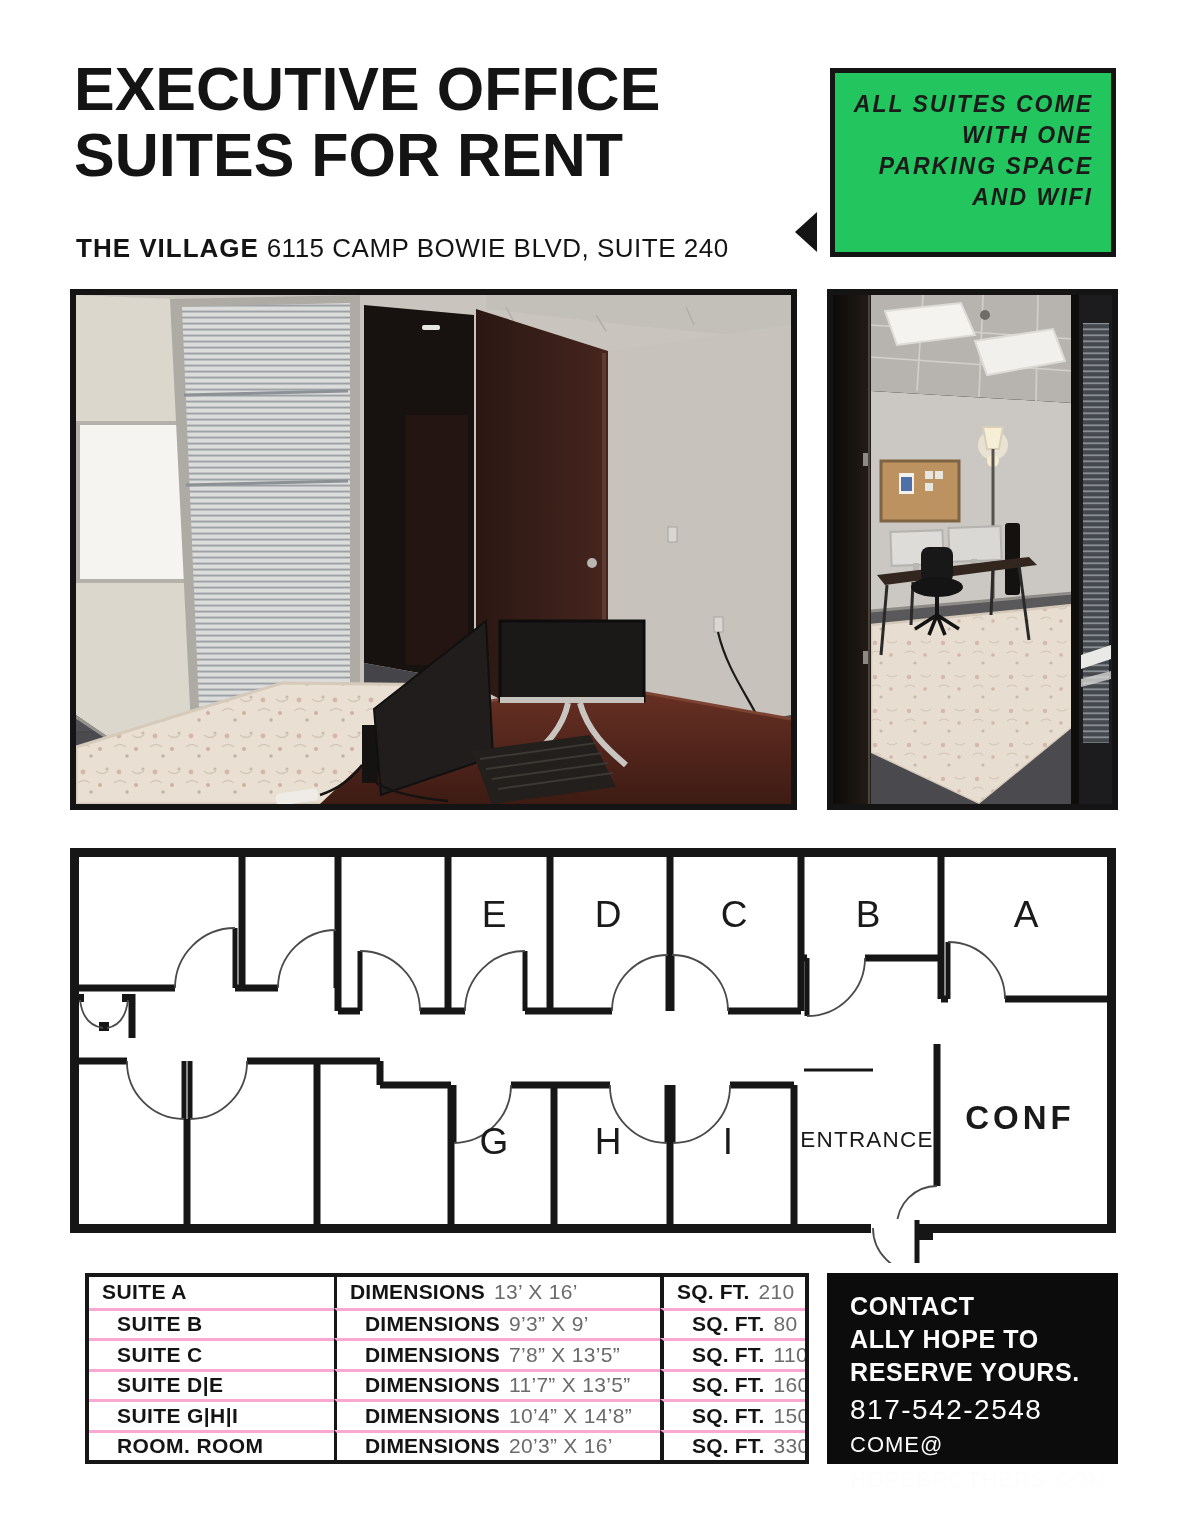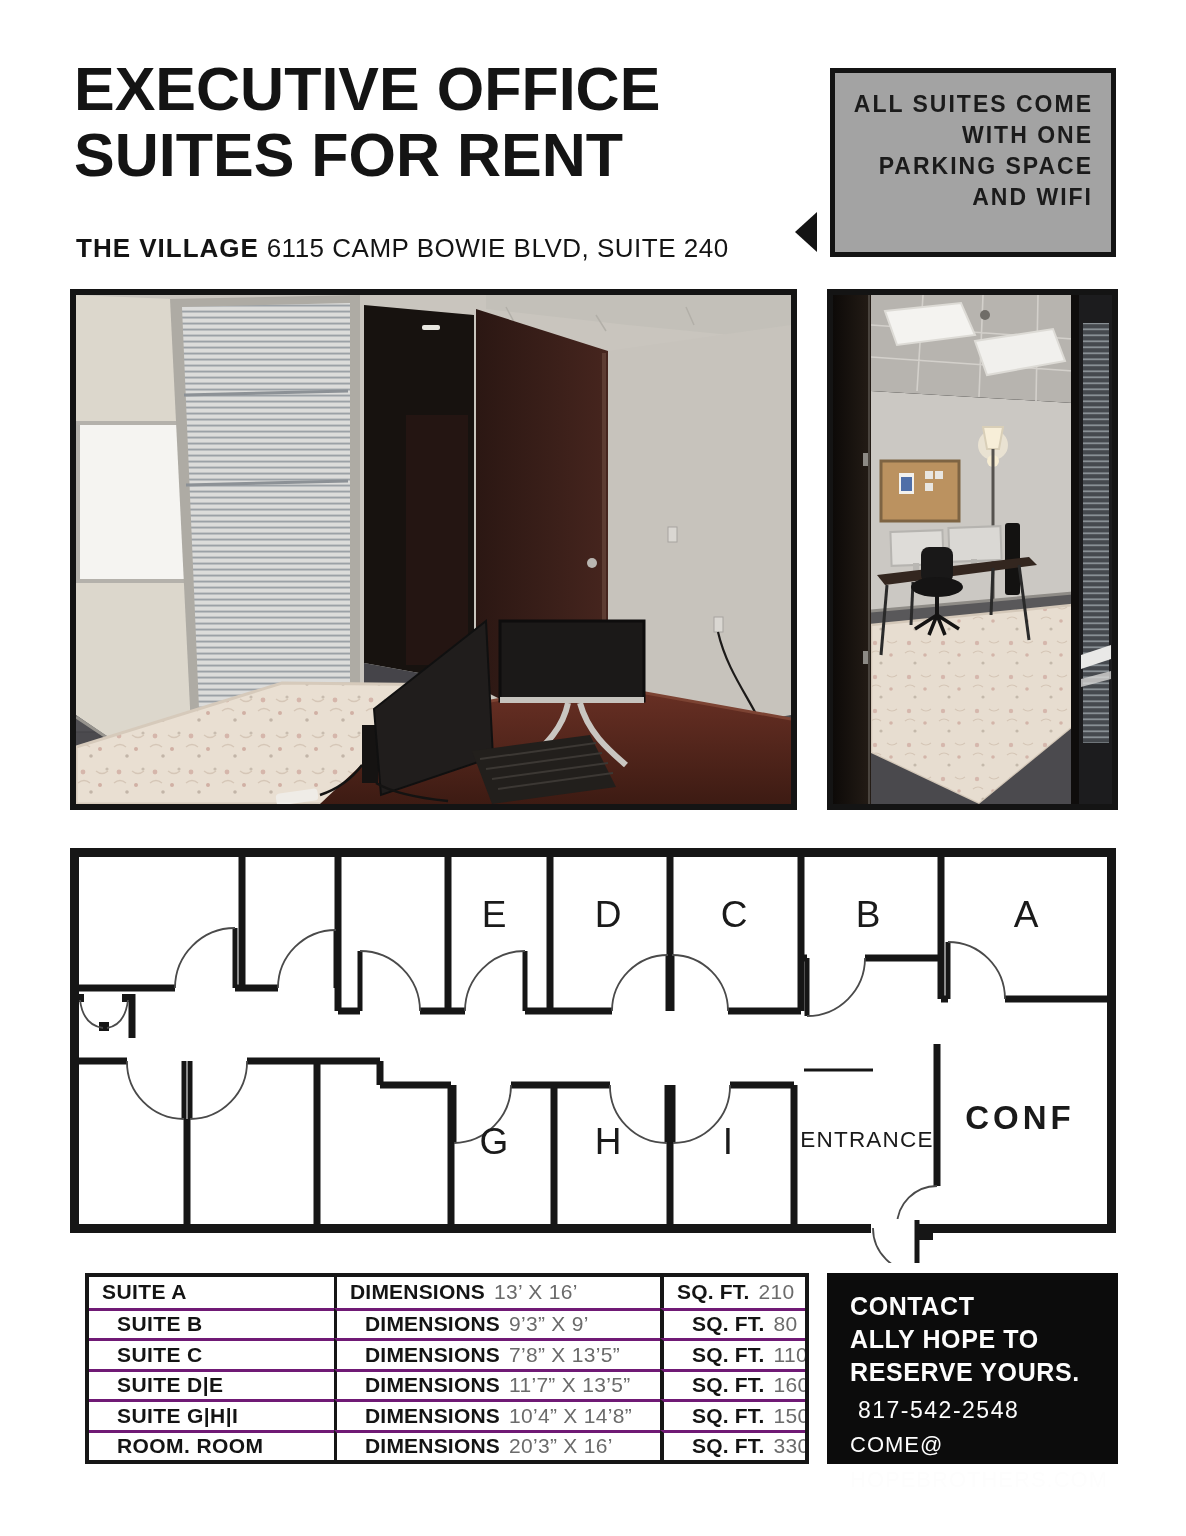--- a/index.html
+++ b/index.html
@@ -13,22 +13,22 @@
     position:absolute;left:74px;top:56px;
     font-size:61px;font-weight:bold;line-height:66px;letter-spacing:0px;
   }
   .subtitle{
     position:absolute;left:76px;top:233px;
     font-size:26px;letter-spacing:.5px;white-space:nowrap;
   }
   .subtitle .sb-bold{font-weight:bold;letter-spacing:1px;}
   .perk-box{
     position:absolute;left:830px;top:68px;width:286px;height:189px;
-    box-sizing:border-box;border:5px solid #141414;background:#a3a3a3;
-    text-align:right;padding:16px 18px 0 6px;
+    box-sizing:border-box;border:5px solid #141414;background:#22c55e;
+    text-align:right;padding:16px 18px 0 6px;font-style:italic;
   }
   .perk-box .perk-line{
     display:block;font-size:23px;font-weight:bold;letter-spacing:2px;
     line-height:31px;color:#1b1b1b;
   }
   .pointer-triangle{
     position:absolute;left:795px;top:212px;width:0;height:0;
     border-top:20px solid transparent;border-bottom:20px solid transparent;
     border-right:22px solid #141414;
   }
@@ -45,34 +45,34 @@
   .fp-label{font-family:"Liberation Sans",sans-serif;font-size:37px;fill:#1a1a1a;text-anchor:middle;}
   .fp-entrance{font-family:"Liberation Sans",sans-serif;font-size:22.5px;letter-spacing:1.2px;fill:#1a1a1a;text-anchor:middle;}
   .fp-conf{font-family:"Liberation Sans",sans-serif;font-size:33px;font-weight:bold;letter-spacing:4px;fill:#1a1a1a;text-anchor:middle;}
   
   .suite-table{
     position:absolute;left:85px;top:1273px;width:724px;height:191px;
     box-sizing:border-box;border:4px solid #161616;background:#fff;
     display:grid;grid-template-columns:245px 326px 1fr;grid-auto-rows:1fr;
   }
   .st-cell{display:flex;align-items:center;padding-left:13px;overflow:hidden;white-space:nowrap;}
-  .st-cell.rt{border-top:3px solid #701a75;padding-left:28px;}
+  .st-cell.rt{border-top:3px solid #f9a8d4;padding-left:28px;}
   .st-dim{border-left:3px solid #161616;}
   .st-sq{border-left:4px solid #161616;}
   .st-suite{font-size:21px;font-weight:bold;letter-spacing:.4px;}
   .st-label{font-size:21px;font-weight:bold;margin-right:9px;letter-spacing:.2px;}
   .st-value{font-size:21px;color:#6b6b6b;letter-spacing:.3px;}
   
   .contact-box{
     position:absolute;left:827px;top:1273px;width:291px;height:191px;
     box-sizing:border-box;background:#0c0c0c;color:#fdfdfd;
     padding:17px 0 0 23px;
   }
   .cb-bold{display:block;font-size:25px;font-weight:bold;letter-spacing:.6px;line-height:33px;}
-  .cb-phone{display:block;font-size:23px;letter-spacing:1.5px;line-height:34px;margin-top:4px;margin-left:8px;}
+  .cb-phone{display:block;font-size:28px;letter-spacing:1.5px;line-height:34px;margin-top:4px;}
   .cb-email{display:block;font-size:22px;letter-spacing:1px;line-height:35px;}
 </style>
 </head>
 <body>
 
 <div class="page">
 
   <div class="title">
     <div>EXECUTIVE OFFICE</div>
     <div>SUITES FOR RENT</div>

